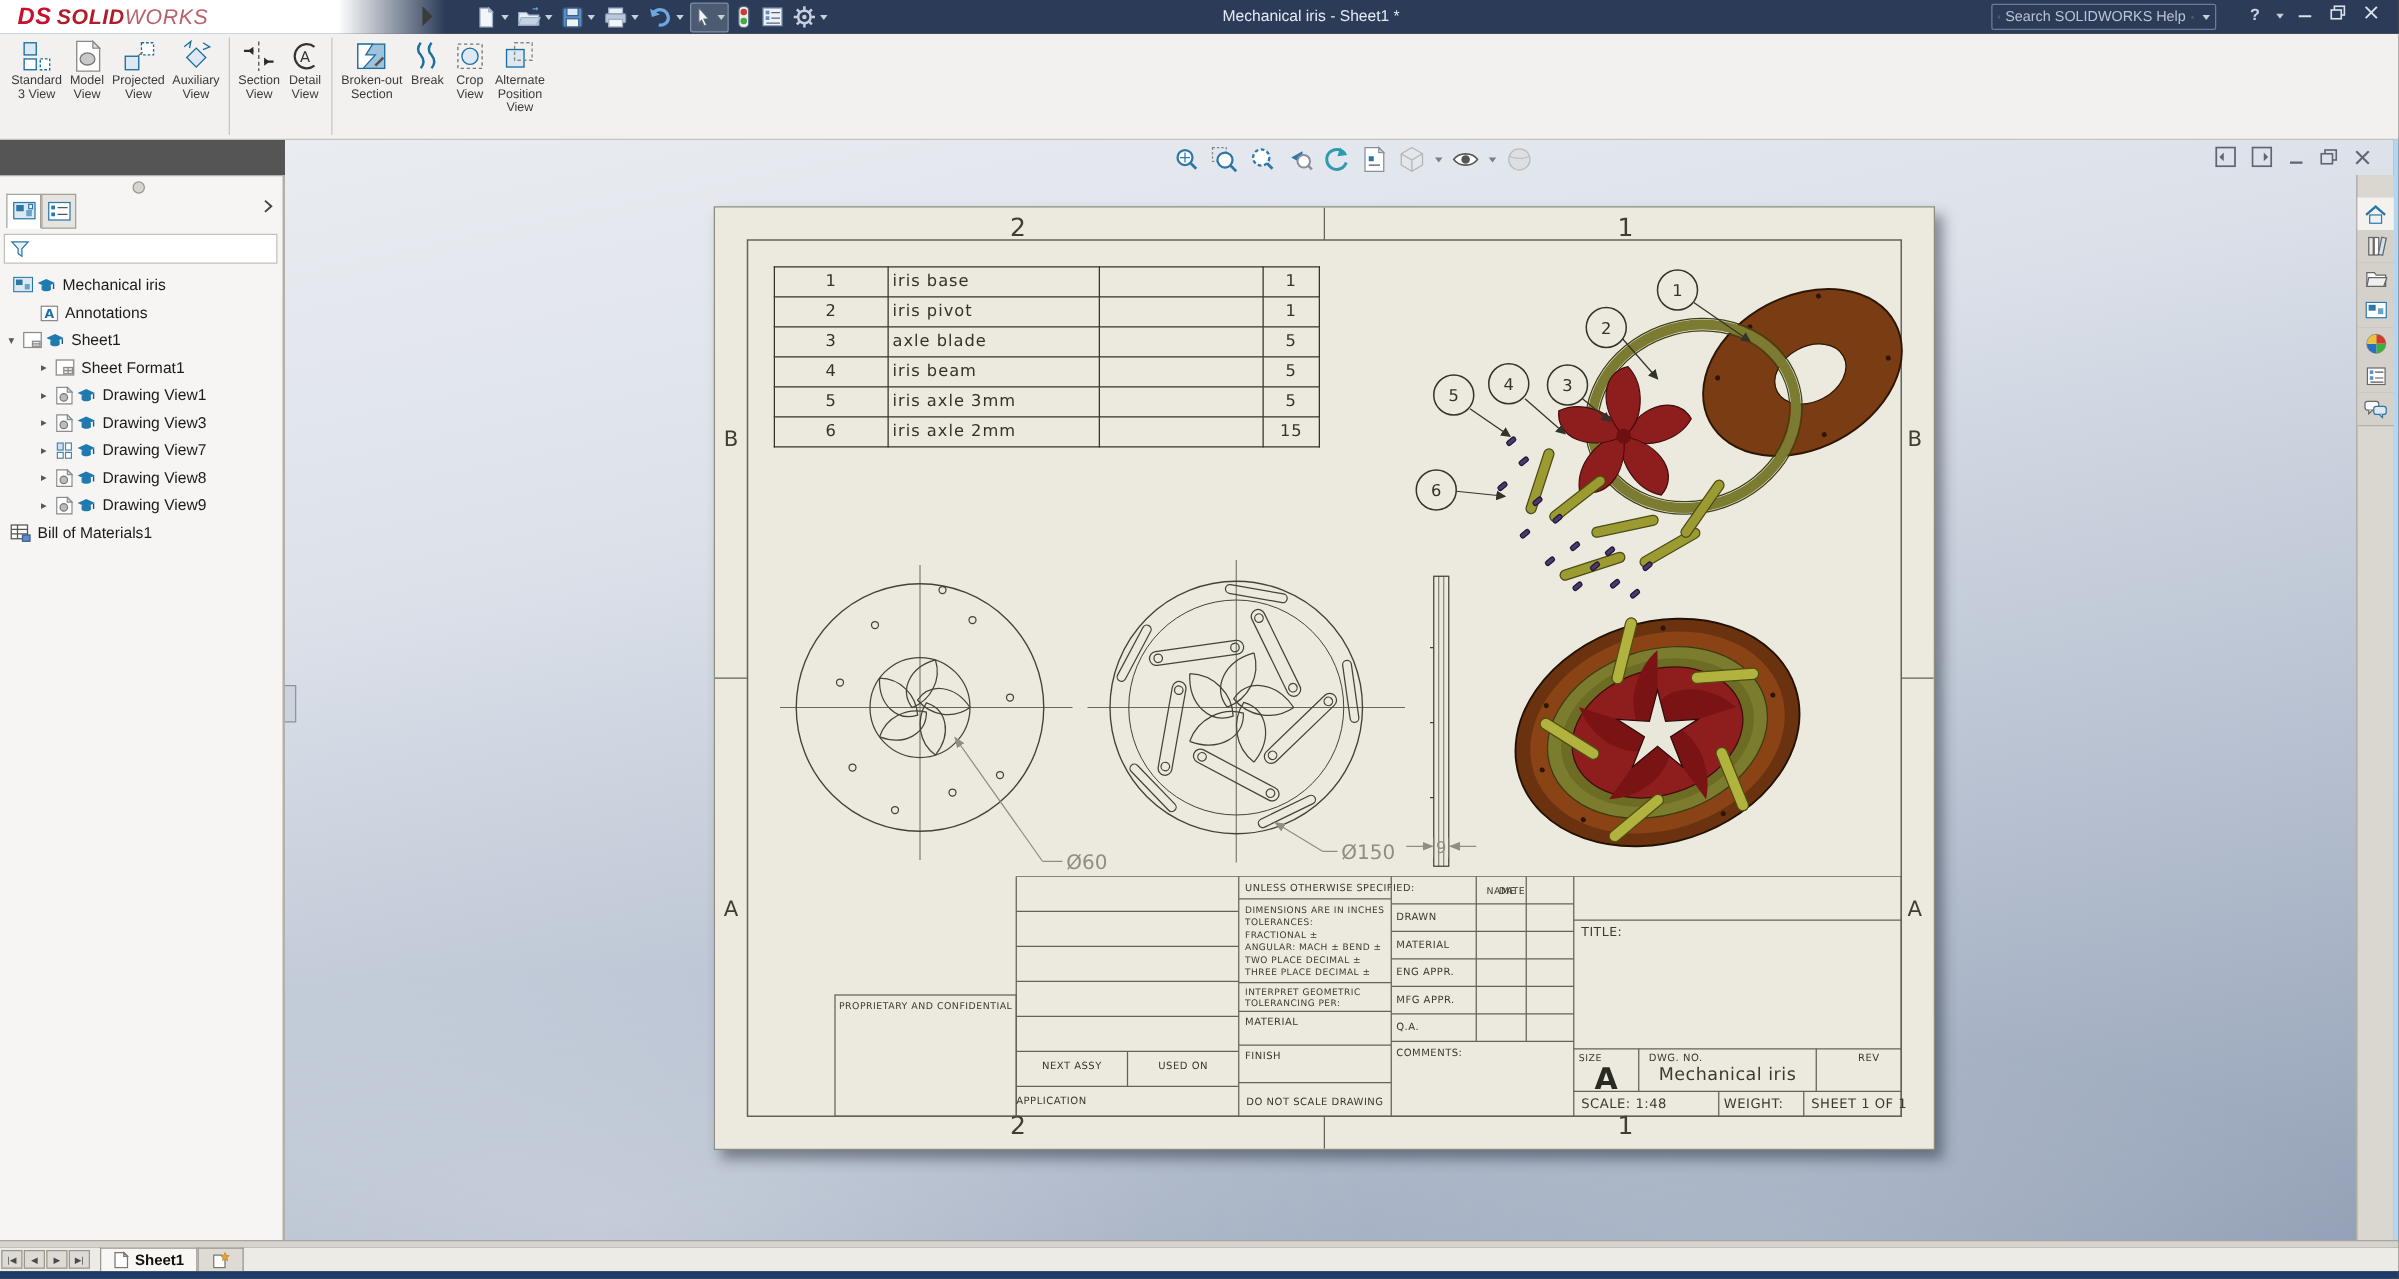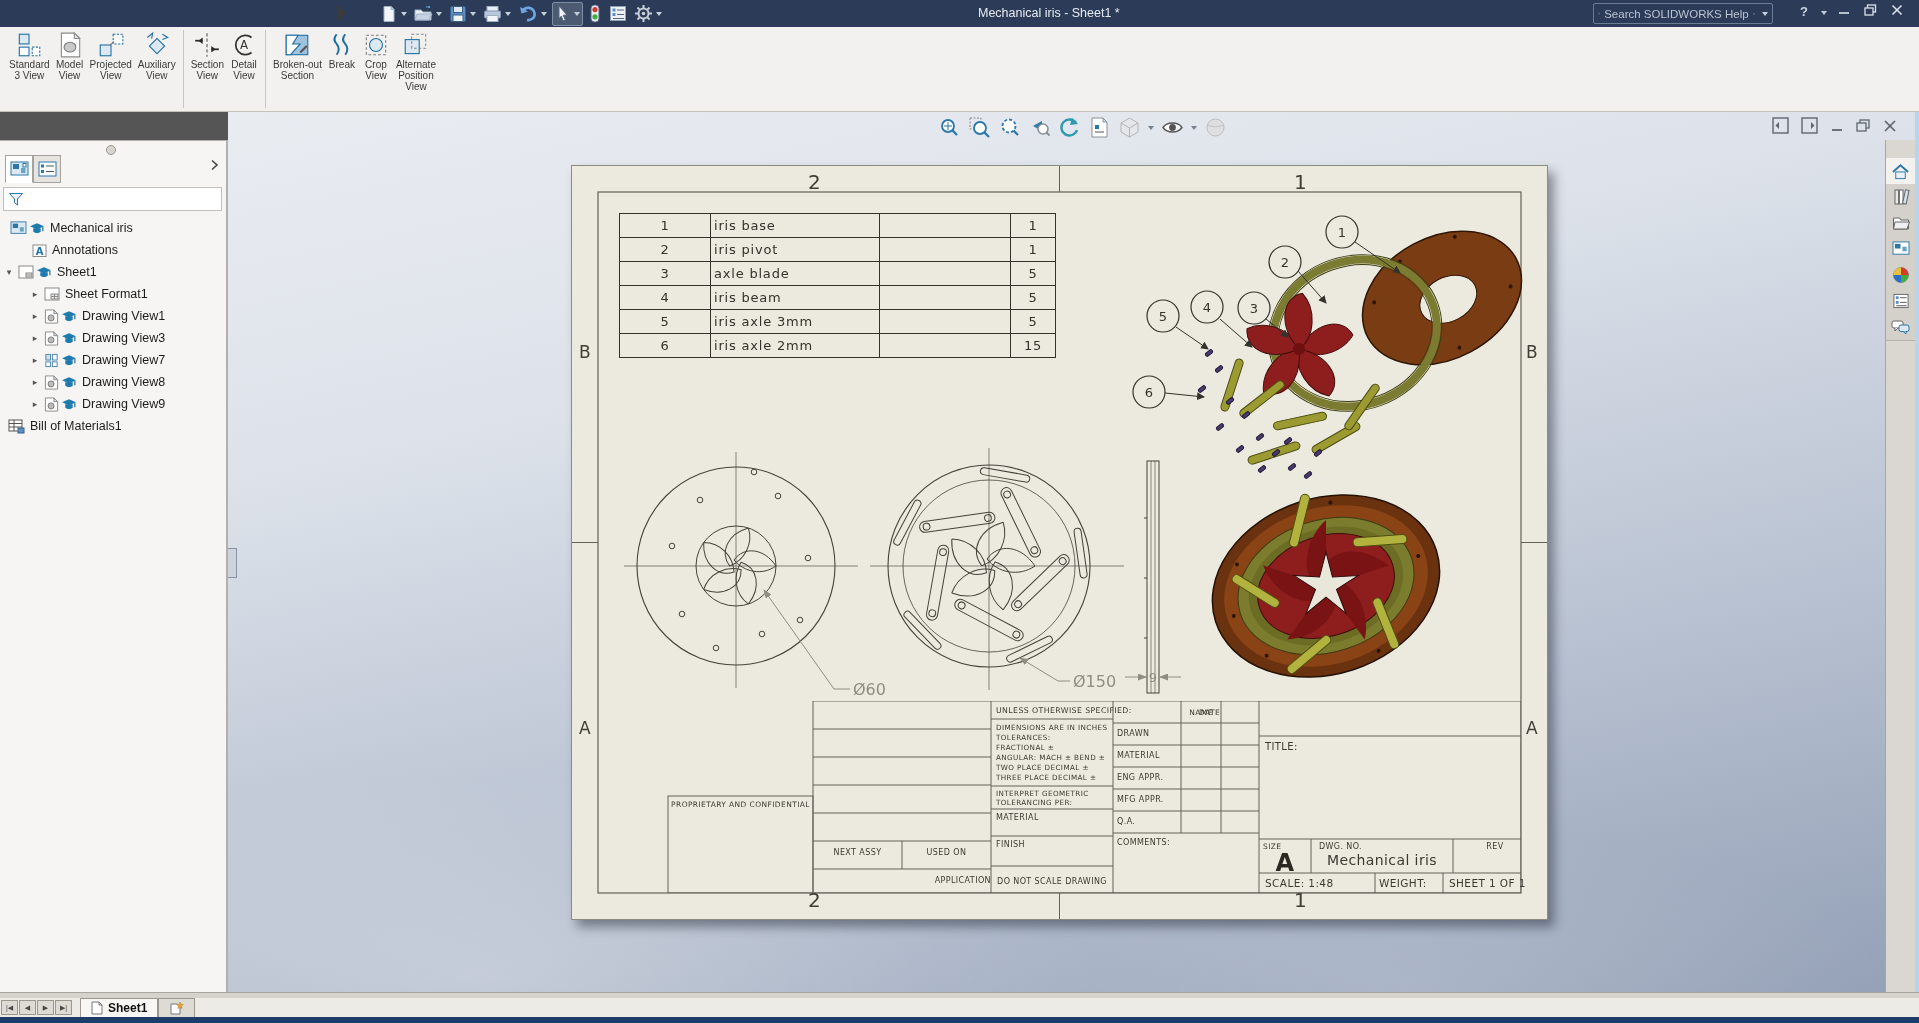--- a/index.html
+++ b/index.html
@@ -104,20 +104,25 @@
   .sheettab{margin-left:8px;height:18px;background:#f8f7f3;border:1px solid #9a978f;border-bottom:none;display:flex;align-items:center;padding:0 10px;gap:5px;font-size:12px;font-weight:bold;color:#111;}
   .addtab{height:18px;background:#dedbd4;border:1px solid #9a978f;border-bottom:none;display:flex;align-items:center;padding:0 10px;}
   .navystrip{left:0;top:1017px;width:1919px;height:6px;background:#1e3c6a;z-index:10;}
 </style>
 </head>
 <body>
 
 <div id="app">
 
   <div class="s titlebar">
+    <div class="s logo-bg">
+      <div class="s logo-txt">
+        <span class="logo-ds">DS</span><span class="logo-solid">SOLID</span><span class="logo-works">WORKS</span>
+      </div>
+    </div>
     <div class="s flyout-arrow"></div>
 
     <div class="s tb-icons">
       <div class="tb-btn">
         <svg width="18" height="18" viewBox="0 0 18 18">
             <path d="M4,1.5 h7 l3,3 v12 h-10 z" fill="#f2f5f9" stroke="#9fb0c6"></path>
             <path d="M11,1.5 l3,3 h-3 z" fill="#c4d2e2" stroke="#9fb0c6"></path>
           </svg>
         <span class="tb-caret"></span>
       </div>
@@ -978,21 +983,21 @@
             <line x1="596" y1="138" x2="858" y2="138"></line>
             <line x1="596" y1="172" x2="858" y2="172"></line>
           <rect x="5" y="95" width="145" height="97"></rect>
           <line x1="858" y1="0" x2="858" y2="192"></line>
             <line x1="150" y1="192" x2="858" y2="192"></line>
         </g>
       </svg>
       <div class="tb-txt" style="left:8px;top:99px;width:139px;text-align:center;font-size:7.5px;white-space:normal">PROPRIETARY AND CONFIDENTIAL</div>
       <div class="tb-txt" style="left:150px;top:147px;width:89px;text-align:center;font-size:8px">NEXT ASSY</div>
       <div class="tb-txt" style="left:239px;top:147px;width:89px;text-align:center;font-size:8px">USED ON</div>
-      <div class="tb-txt" style="left:150px;top:175px;width:178px;text-align:right;font-size:8px">APPLICATION</div>
+      <div class="tb-txt" style="left:150px;top:175px;width:178px;text-align:left;font-size:8px">APPLICATION</div>
       <div class="tb-txt" style="left:333px;top:5px;font-size:7.8px">UNLESS OTHERWISE SPECIFIED:</div>
       <div class="tb-txt" style="left:333px;top:22px;font-size:7.2px">DIMENSIONS ARE IN INCHES</div>
       <div class="tb-txt" style="left:333px;top:32px;font-size:7.2px">TOLERANCES:</div>
       <div class="tb-txt" style="left:333px;top:42px;font-size:7.2px">FRACTIONAL ±</div>
       <div class="tb-txt" style="left:333px;top:52px;font-size:7.2px">ANGULAR: MACH ±   BEND ±</div>
       <div class="tb-txt" style="left:333px;top:62px;font-size:7.2px">TWO PLACE DECIMAL    ±</div>
       <div class="tb-txt" style="left:333px;top:72px;font-size:7.2px">THREE PLACE DECIMAL  ±</div>
       <div class="tb-txt" style="left:333px;top:88px;font-size:7.2px">INTERPRET GEOMETRIC</div>
       <div class="tb-txt" style="left:333px;top:97px;font-size:7.2px">TOLERANCING PER:</div>
       <div class="tb-txt" style="left:333px;top:112px;font-size:8px">MATERIAL</div>

